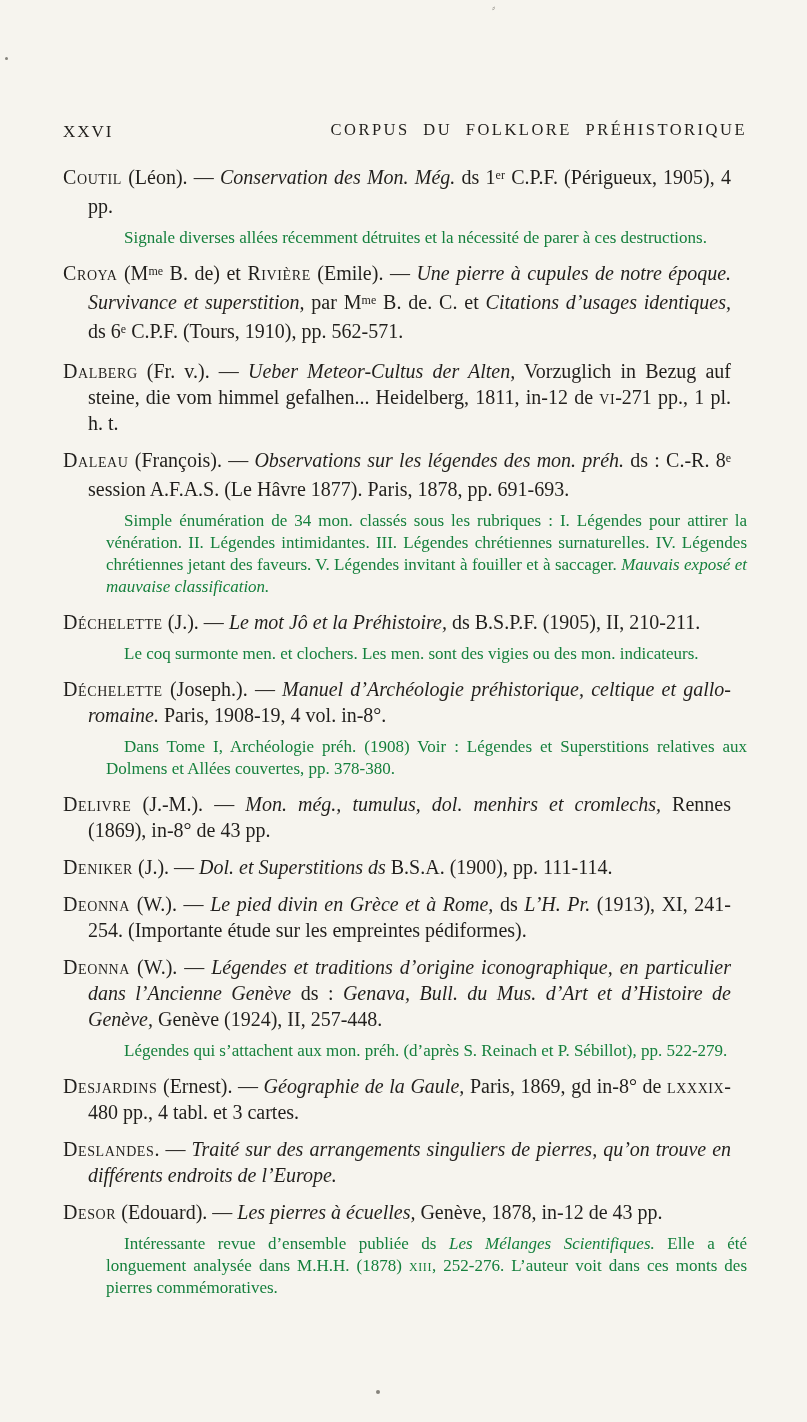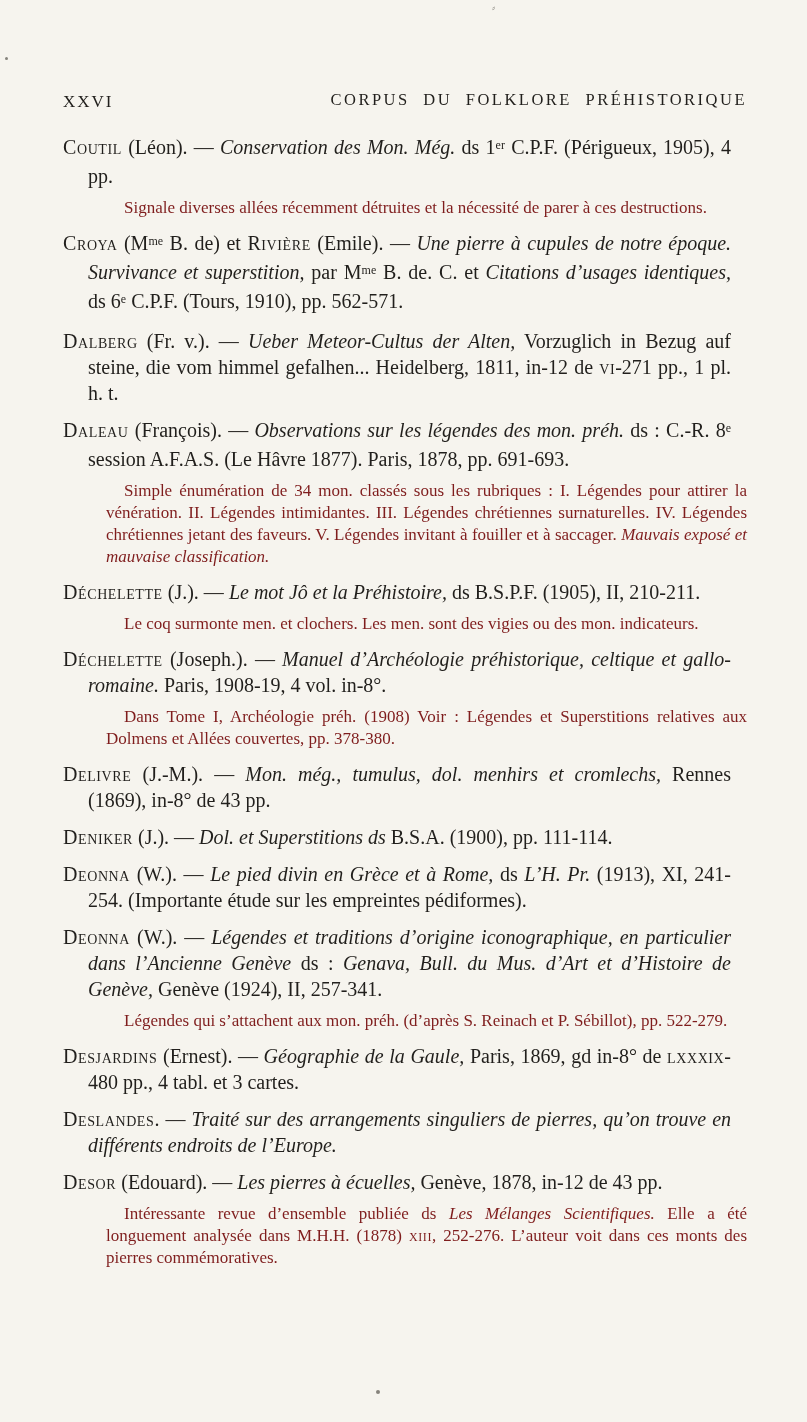--- a/index.html
+++ b/index.html
@@ -10,21 +10,21 @@
     margin: 0 auto;
     background: #f6f4ee;
     overflow: hidden;
     font-family: "Liberation Serif", "DejaVu Serif", serif;
     color: #211f1c;
   }
   .content {
     position: absolute;
     left: 63px;
     right: 60px;
-    top: 90px;
+    top: 120px;
   }
   .header { position: relative; height: 24px; margin-bottom: 20px; }
   .page-number {
     position: absolute; left: 0; top: 2px;
     font-size: 17px; letter-spacing: 2px;
   }
   .running-title {
     text-align: right;
     font-size: 16.5px;
     letter-spacing: 2.5px;
@@ -37,21 +37,21 @@
     padding-left: 25px;
     text-indent: -25px;
     text-align: justify;
   }
   .note {
     font-size: 17px;
     line-height: 22px;
     margin: 8px 0 0 43px;
     text-indent: 18px;
     text-align: justify;
-    color: #7f1d1d;
+    color: #15803d;
   }
   .part-n { font-style: normal; }
   .part-i { font-style: italic; }
   .part-sc { font-variant: small-caps; letter-spacing: 0.6px; }
   .part-sup { font-size: 60%; position: relative; top: -0.45em; }
   .artifact { position: absolute; background: #4a463f; opacity: 0.65; border-radius: 50%; }
   .artifact-mark { position: absolute; color: #55514a; font-size: 10px; opacity: 0.7; }
 </style>
 </head>
 <body>
@@ -74,21 +74,21 @@
         <p class="entry"><span class="part-sc">Dalberg</span><span class="part-n"> (Fr. v.). — </span><span class="part-i">Ueber Meteor-Cultus der Alten,</span><span class="part-n"> Vorzuglich in Bezug auf steine, die vom himmel gefalhen... Heidelberg, 1811, in-12 de </span><span class="part-sc">vi</span><span class="part-n">-271 pp., 1 pl. h. t.</span></p>
         <p class="entry"><span class="part-sc">Daleau</span><span class="part-n"> (François). — </span><span class="part-i">Observations sur les légendes des mon. préh.</span><span class="part-n"> ds : C.-R. 8</span><span class="part-sup">e</span><span class="part-n"> session A.F.A.S. (Le Hâvre 1877). Paris, 1878, pp. 691-693.</span></p>
         <p class="note"><span class="part-n">Simple énumération de 34 mon. classés sous les rubriques : I. Légendes pour attirer la vénération. II. Légendes intimidantes. III. Légendes chrétiennes surnaturelles. IV. Légendes chrétiennes jetant des faveurs. V. Légendes invitant à fouiller et à saccager. </span><span class="part-i">Mauvais exposé et mauvaise classification.</span></p>
         <p class="entry"><span class="part-sc">Déchelette</span><span class="part-n"> (J.). — </span><span class="part-i">Le mot Jô et la Préhistoire,</span><span class="part-n"> ds B.S.P.F. (1905), II, 210-211.</span></p>
         <p class="note"><span class="part-n">Le coq surmonte men. et clochers. Les men. sont des vigies ou des mon. indicateurs.</span></p>
         <p class="entry"><span class="part-sc">Déchelette</span><span class="part-n"> (Joseph.). — </span><span class="part-i">Manuel d’Archéologie préhistorique, celtique et gallo-romaine.</span><span class="part-n"> Paris, 1908-19, 4 vol. in-8°.</span></p>
         <p class="note"><span class="part-n">Dans Tome I, Archéologie préh. (1908) Voir : Légendes et Superstitions relatives aux Dolmens et Allées couvertes, pp. 378-380.</span></p>
         <p class="entry"><span class="part-sc">Delivre</span><span class="part-n"> (J.-M.). — </span><span class="part-i">Mon. még., tumulus, dol. menhirs et cromlechs,</span><span class="part-n"> Rennes (1869), in-8° de 43 pp.</span></p>
         <p class="entry"><span class="part-sc">Deniker</span><span class="part-n"> (J.). — </span><span class="part-i">Dol. et Superstitions ds</span><span class="part-n"> B.S.A. (1900), pp. 111-114.</span></p>
         <p class="entry"><span class="part-sc">Deonna</span><span class="part-n"> (W.). — </span><span class="part-i">Le pied divin en Grèce et à Rome,</span><span class="part-n"> ds </span><span class="part-i">L’H. Pr.</span><span class="part-n"> (1913), XI, 241-254. (Importante étude sur les empreintes pédiformes).</span></p>
-        <p class="entry"><span class="part-sc">Deonna</span><span class="part-n"> (W.). — </span><span class="part-i">Légendes et traditions d’origine iconographique, en particulier dans l’Ancienne Genève</span><span class="part-n"> ds : </span><span class="part-i">Genava, Bull. du Mus. d’Art et d’Histoire de Genève,</span><span class="part-n"> Genève (1924), II, 257-341.</span></p>
+        <p class="entry"><span class="part-sc">Deonna</span><span class="part-n"> (W.). — </span><span class="part-i">Légendes et traditions d’origine iconographique, en particulier dans l’Ancienne Genève</span><span class="part-n"> ds : </span><span class="part-i">Genava, Bull. du Mus. d’Art et d’Histoire de Genève,</span><span class="part-n"> Genève (1924), II, 257-448.</span></p>
         <p class="note"><span class="part-n">Légendes qui s’attachent aux mon. préh. (d’après S. Reinach et P. Sébillot), pp. 522-279.</span></p>
         <p class="entry"><span class="part-sc">Desjardins</span><span class="part-n"> (Ernest). — </span><span class="part-i">Géographie de la Gaule,</span><span class="part-n"> Paris, 1869, gd in-8° de </span><span class="part-sc">lxxxix</span><span class="part-n">-480 pp., 4 tabl. et 3 cartes.</span></p>
         <p class="entry"><span class="part-sc">Deslandes</span><span class="part-n">. — </span><span class="part-i">Traité sur des arrangements singuliers de pierres, qu’on trouve en différents endroits de l’Europe.</span></p>
         <p class="entry"><span class="part-sc">Desor</span><span class="part-n"> (Edouard). — </span><span class="part-i">Les pierres à écuelles,</span><span class="part-n"> Genève, 1878, in-12 de 43 pp.</span></p>
         <p class="note"><span class="part-n">Intéressante revue d’ensemble publiée ds </span><span class="part-i">Les Mélanges Scientifiques.</span><span class="part-n"> Elle a été longuement analysée dans M.H.H. (1878) </span><span class="part-sc">xiii</span><span class="part-n">, 252-276. L’auteur voit dans ces monts des pierres commémoratives.</span></p>
       </div>
   </div>
 
 </div>
 

